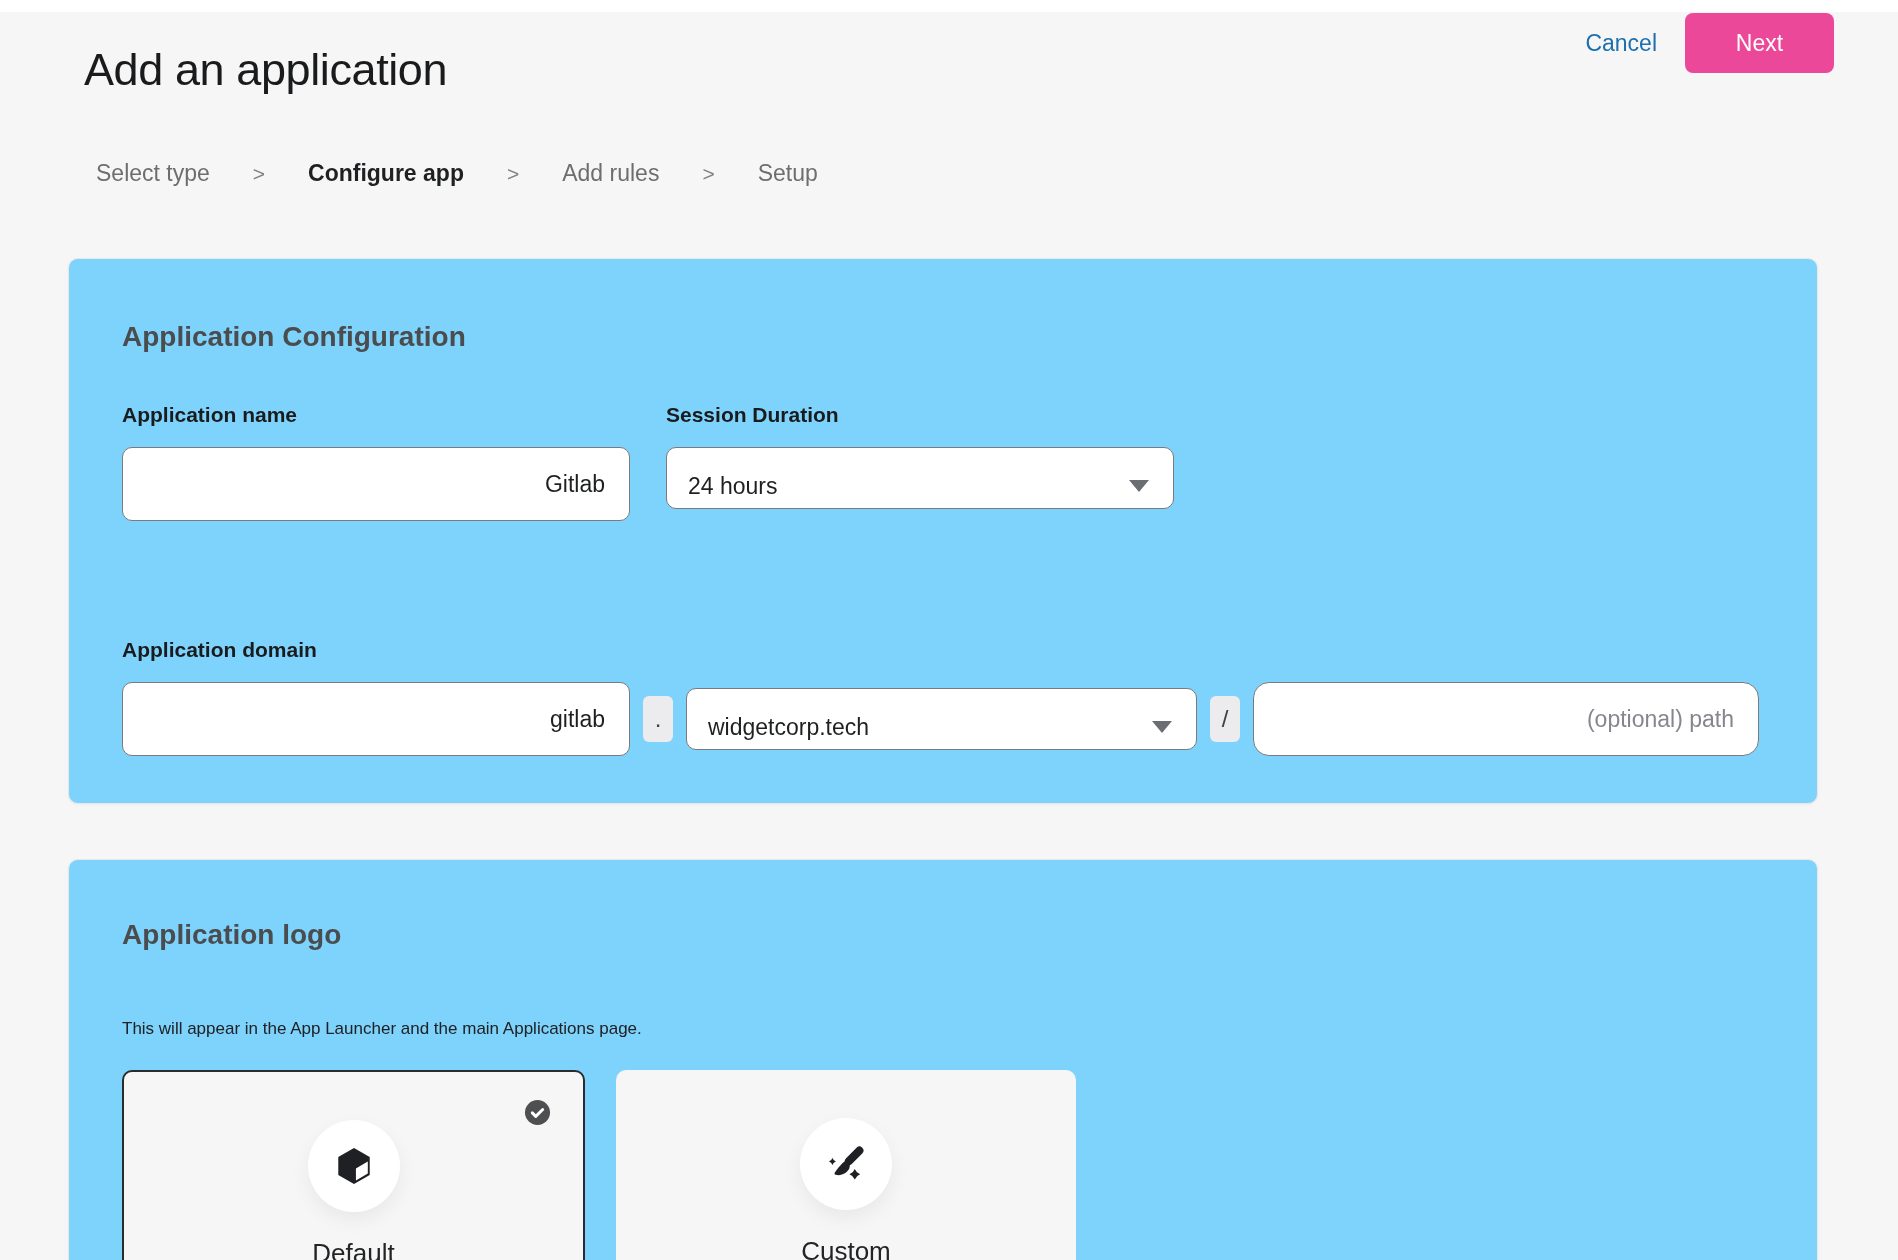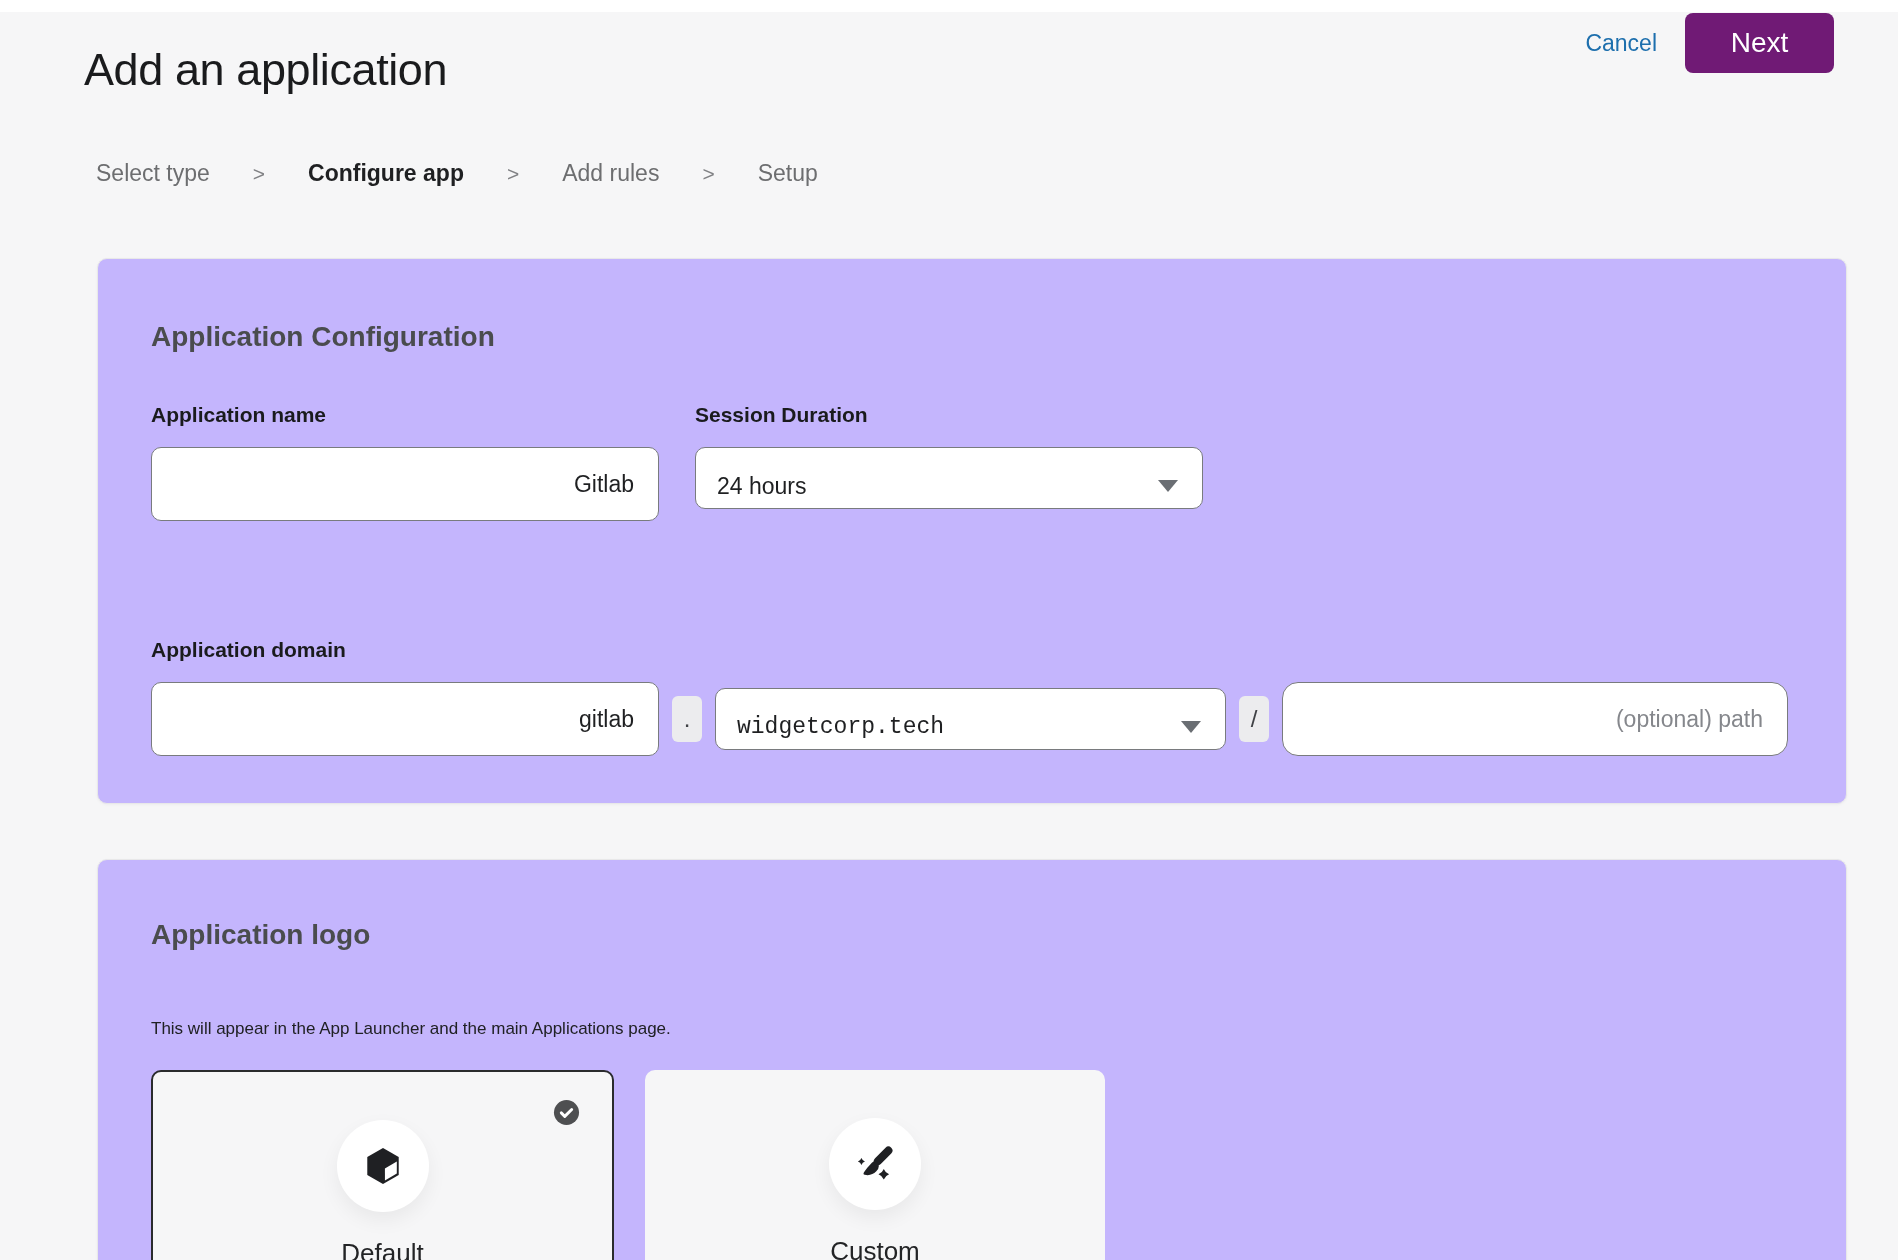--- a/index.html
+++ b/index.html
@@ -13,32 +13,32 @@
   .top-strip { position: absolute; top: 0; left: 0; right: 0; height: 12px; background: #ffffff; }
 
   .page-title {
     position: absolute; left: 84px; top: 14px;
     font-size: 45px; font-weight: 400; color: #1a1b1d; letter-spacing: -0.4px;
   }
 
   .actions { position: absolute; top: 13px; right: 64px; height: 60px; display: flex; align-items: center; gap: 28px; }
   .cancel-link { font-size: 23px; color: #1d6fad; cursor: pointer; }
   .next-btn {
-    width: 149px; height: 60px; background: #701a75; color: #ffffff;
-    font-size: 28px; font-family: inherit; border: none; border-radius: 8px;
+    width: 149px; height: 60px; background: #ec4899; color: #ffffff;
+    font-size: 23px; font-family: inherit; border: none; border-radius: 8px;
     display: flex; align-items: center; justify-content: center; cursor: pointer;
   }
 
   .breadcrumb { position: absolute; left: 96px; top: 160px; display: flex; align-items: center; gap: 43px; font-size: 23px; color: #6d6e70; }
   .breadcrumb .crumb { cursor: pointer; }
   .breadcrumb .crumb.active { color: #1f2022; font-weight: 700; }
   .breadcrumb .sep { color: #808184; font-size: 21px; }
 
   .card {
-    position: absolute; left: 97px; width: 1750px; background: #c4b5fd;
+    position: absolute; left: 68px; width: 1750px; background: #7dd3fc;
     border: 1px solid #e8e8e9; border-radius: 10px;
     box-shadow: 0 1px 3px rgba(0,0,0,0.04);
   }
   .card-config { top: 258px; height: 546px; padding: 62px 56px 0 53px; }
   .card-logo   { top: 859px; height: 480px; padding: 59px 56px 0 53px; }
   .card h2 { margin: 0; font-size: 28px; font-weight: 700; color: #4a4c4e; }
 
   .fields-row { display: flex; gap: 36px; margin-top: 50px; }
   .field { width: 508px; }
   .field-label { font-size: 21px; font-weight: 700; color: #1a1b1d; margin-bottom: 20px; }
@@ -55,21 +55,21 @@
   }
   .caret {
     width: 0; height: 0; flex: none;
     border-left: 10px solid transparent; border-right: 10px solid transparent;
     border-top: 12px solid #6a6e73;
   }
 
   .domain-label { margin-top: 117px; }
   .domain-row { display: flex; align-items: center; margin-top: 2px; }
   .w-sub { width: 508px; }
-  .w-domain { width: 511px; font-family: Liberation Mono, monospace; }
+  .w-domain { width: 511px; }
   .w-path { width: 506px; border-radius: 16px; }
   .sep-box {
     width: 30px; height: 46px; margin: 0 13px; flex: none;
     background: #ececee; border-radius: 6px; color: #3f4145; font-size: 24px;
     display: flex; align-items: center; justify-content: center;
   }
   .sep-box.dot { align-items: flex-end; padding-bottom: 9px; }
 
   .logo-desc { margin: 68px 0 0; font-size: 17px; color: #202124; }
   .tiles { display: flex; gap: 31px; margin-top: 31px; align-items: flex-start; }

